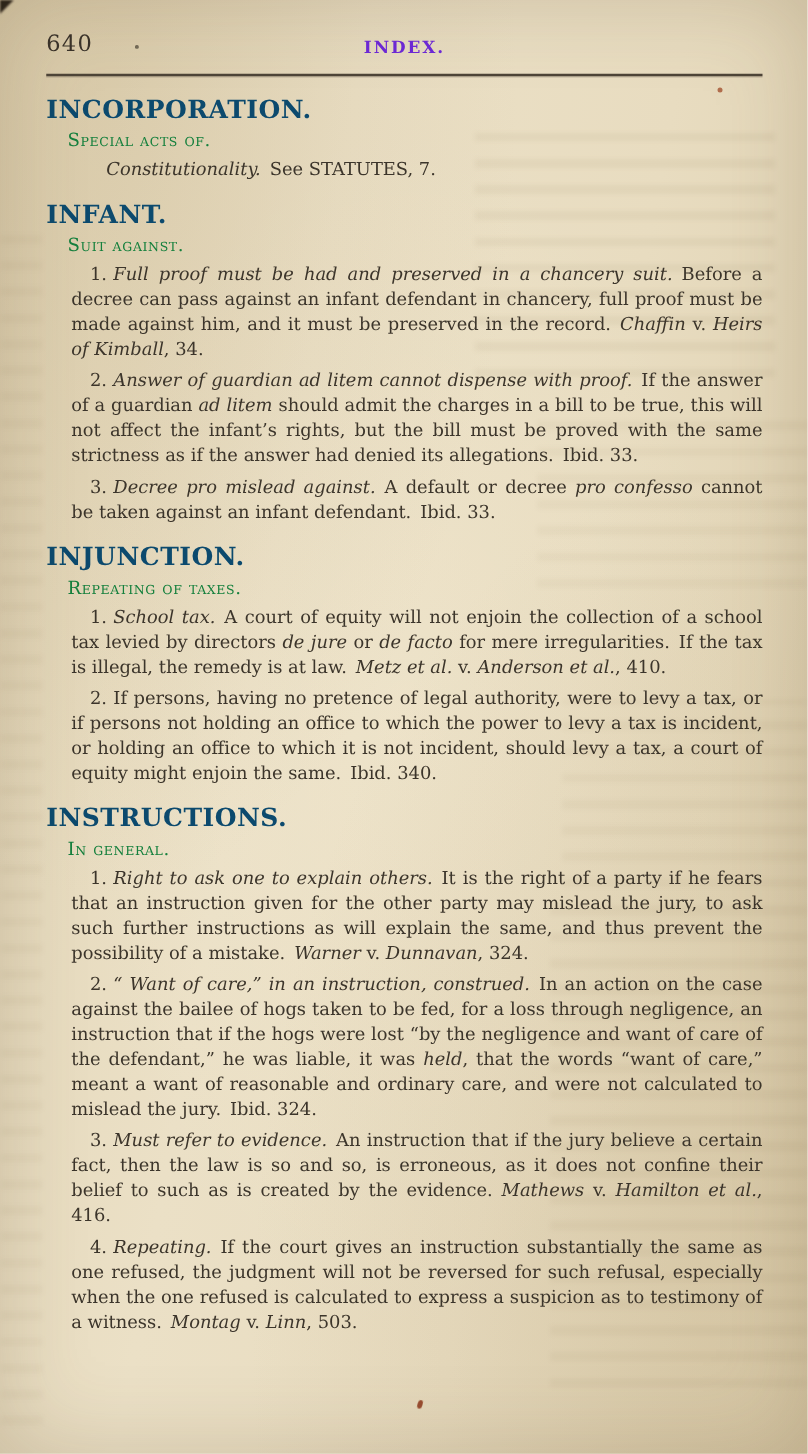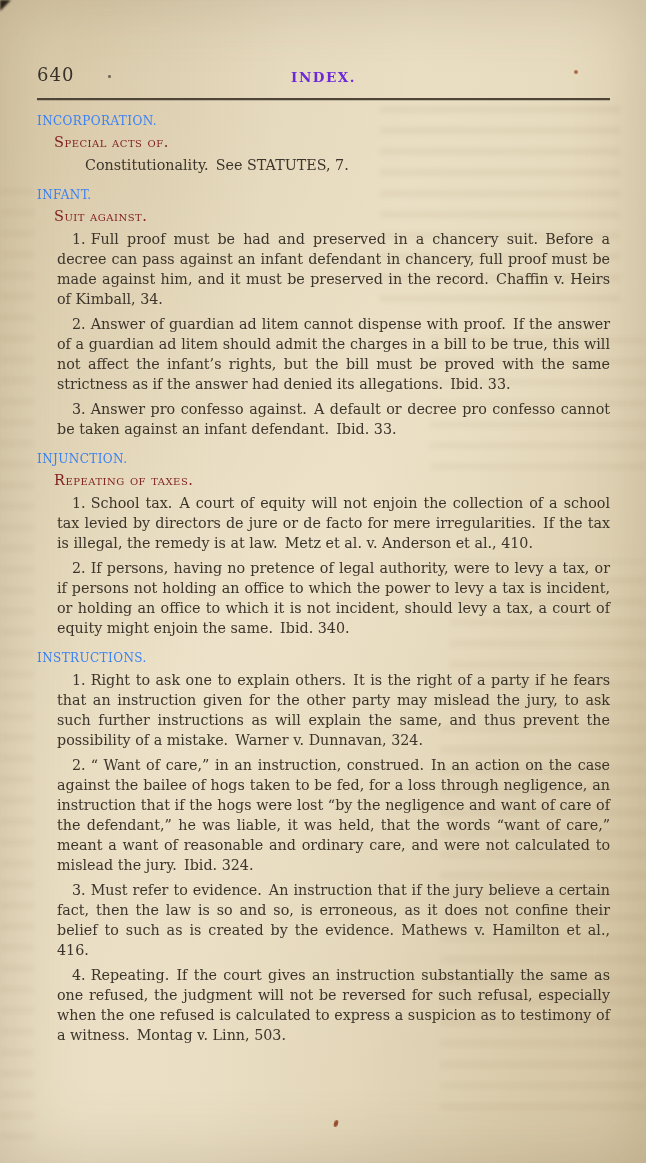--- a/index.html
+++ b/index.html
@@ -7,40 +7,40 @@
     width:646px;height:1163px;overflow:hidden;position:relative;
     font-family:"DejaVu Serif","Liberation Serif",serif;
     color:#3a332a;
     background:
       radial-gradient(ellipse at 12% 6%, rgba(188,168,128,.28), transparent 42%),
       radial-gradient(ellipse at 88% 92%, rgba(178,156,116,.22), transparent 46%),
       radial-gradient(ellipse at 50% 50%, rgba(255,248,228,.18), transparent 60%),
       linear-gradient(100deg,#e2d5b6,#ebe0c6 35%,#e8dcc0 65%,#ddcfae);
   }
   .vignette{position:absolute;inset:0;box-shadow:inset 0 0 70px rgba(95,75,42,.22);pointer-events:none;z-index:5;}
-  .page{position:absolute;inset:0;padding:64px 36px 0 37px;box-sizing:border-box;z-index:2;}
+  .page{position:absolute;inset:0;padding:25px 36px 0 37px;box-sizing:border-box;z-index:2;}
 
   
   .header{position:relative;height:26px;}
   .pagenum{position:absolute;left:0;top:0;font-size:18px;letter-spacing:1px;color:#39322a;}
   .title{position:absolute;left:50%;transform:translateX(-50%);top:5px;font-size:13.5px;font-weight:bold;letter-spacing:1.5px;color:#6d28d9;}
   .head-dot{position:absolute;left:71px;top:11px;width:2.5px;height:2.5px;border-radius:50%;background:#5a5142;opacity:.8;}
   .rule{margin-top:8px;border-top:2.5px solid #4e4538;border-bottom:1px solid rgba(78,69,56,.25);height:0;filter:blur(.2px);}
 
   
-  .main-head{font-size:12px;font-weight:normal;letter-spacing:.4px;margin:13px 0 0 0;color:#3b82f6;}
-  .sub-head{font-size:14.5px;font-weight:normal;font-variant:small-caps;letter-spacing:.5px;margin:6px 0 0 17px;color:#7f1d1d;}
+  .main-head{font-size:20px;font-weight:bold;letter-spacing:.4px;margin:13px 0 0 0;color:#0c4a6e;}
+  .sub-head{font-size:14.5px;font-weight:normal;font-variant:small-caps;letter-spacing:.5px;margin:6px 0 0 17px;color:#15803d;}
   .entry{
     font-size:14.3px;line-height:20px;margin:5px 0 0 20px;
     text-align:justify;text-indent:15px;color:#3c352b;
   }
   .entry.no-num{text-indent:28px;}
   .entry-num{margin-right:5px;}
   .entry-num:empty{margin-right:0;}
-  .it{}
+  .it{font-style:italic;}
 
   
   .corner-mark{position:absolute;top:0;left:0;width:0;height:0;z-index:4;
     border-top:11px solid #241e16;border-right:11px solid transparent;filter:blur(1px);}
   .spot{position:absolute;border-radius:50%;z-index:4;}
   .spot-rule{left:574px;top:70px;width:4px;height:4px;background:#a04a28;opacity:.75;filter:blur(.4px);}
   .spot-blot{left:334px;top:1120px;width:4px;height:7px;background:#8c3518;opacity:.85;border-radius:60% 40% 55% 45%;transform:rotate(14deg);filter:blur(.3px);}
 
   
   .ghost{position:absolute;z-index:1;pointer-events:none;filter:blur(2px);opacity:.5;
@@ -78,31 +78,32 @@
     <h2 class="main-head">INCORPORATION.</h2>
     <h3 class="sub-head">Special acts of.</h3>
     <p class="entry no-num"><span class="entry-num"></span><span><span class="it">Constitutionality.</span><span> See STATUTES, 7.</span></span></p>
   </section>
 
   <section>
     <h2 class="main-head">INFANT.</h2>
     <h3 class="sub-head">Suit against.</h3>
     <p class="entry"><span class="entry-num">1.</span><span><span class="it">Full proof must be had and preserved in a chancery suit.</span><span> Before a decree can pass against an infant defendant in chancery, full proof must be made against him, and it must be preserved in the record. </span><span class="it">Chaffin</span><span> v. </span><span class="it">Heirs of Kimball</span><span>, 34.</span></span></p>
     <p class="entry"><span class="entry-num">2.</span><span><span class="it">Answer of guardian ad litem cannot dispense with proof.</span><span> If the answer of a guardian </span><span class="it">ad litem</span><span> should admit the charges in a bill to be true, this will not affect the infant’s rights, but the bill must be proved with the same strictness as if the answer had denied its allegations. Ibid. 33.</span></span></p>
-    <p class="entry"><span class="entry-num">3.</span><span><span class="it">Answer pro confesso against.</span><span> A default or decree </span><span class="it">pro confesso</span><span> cannot be taken against an infant defendant. Ibid. 33.</span></span></p>
+    <p class="entry"><span class="entry-num">3.</span><span><span class="it">Decree pro mislead against.</span><span> A default or decree </span><span class="it">pro confesso</span><span> cannot be taken against an infant defendant. Ibid. 33.</span></span></p>
   </section>
 
   <section>
     <h2 class="main-head">INJUNCTION.</h2>
     <h3 class="sub-head">Repeating of taxes.</h3>
     <p class="entry"><span class="entry-num">1.</span><span><span class="it">School tax.</span><span> A court of equity will not enjoin the collection of a school tax levied by directors </span><span class="it">de jure</span><span> or </span><span class="it">de facto</span><span> for mere irregularities. If the tax is illegal, the remedy is at law. </span><span class="it">Metz et al.</span><span> v. </span><span class="it">Anderson et al.</span><span>, 410.</span></span></p>
     <p class="entry"><span class="entry-num">2.</span><span><span>If persons, having no pretence of legal authority, were to levy a tax, or if persons not holding an office to which the power to levy a tax is incident, or holding an office to which it is not incident, should levy a tax, a court of equity might enjoin the same. Ibid. 340.</span></span></p>
   </section>
 
   <section>
     <h2 class="main-head">INSTRUCTIONS.</h2>
+    <h3 class="sub-head">In general.</h3>
     <p class="entry"><span class="entry-num">1.</span><span><span class="it">Right to ask one to explain others.</span><span> It is the right of a party if he fears that an instruction given for the other party may mislead the jury, to ask such further instructions as will explain the same, and thus prevent the possibility of a mistake. </span><span class="it">Warner</span><span> v. </span><span class="it">Dunnavan</span><span>, 324.</span></span></p>
     <p class="entry"><span class="entry-num">2.</span><span><span class="it">“ Want of care,” in an instruction, construed.</span><span> In an action on the case against the bailee of hogs taken to be fed, for a loss through negligence, an instruction that if the hogs were lost “by the negligence and want of care of the defendant,” he was liable, it was </span><span class="it">held</span><span>, that the words “want of care,” meant a want of reasonable and ordinary care, and were not calculated to mislead the jury. Ibid. 324.</span></span></p>
     <p class="entry"><span class="entry-num">3.</span><span><span class="it">Must refer to evidence.</span><span> An instruction that if the jury believe a certain fact, then the law is so and so, is erroneous, as it does not confine their belief to such as is created by the evidence. </span><span class="it">Mathews</span><span> v. </span><span class="it">Hamilton et al.</span><span>, 416.</span></span></p>
     <p class="entry"><span class="entry-num">4.</span><span><span class="it">Repeating.</span><span> If the court gives an instruction substantially the same as one refused, the judgment will not be reversed for such refusal, especially when the one refused is calculated to express a suspicion as to testimony of a witness. </span><span class="it">Montag</span><span> v. </span><span class="it">Linn</span><span>, 503.</span></span></p>
   </section>
 
 </div>
 
 </body></html>

